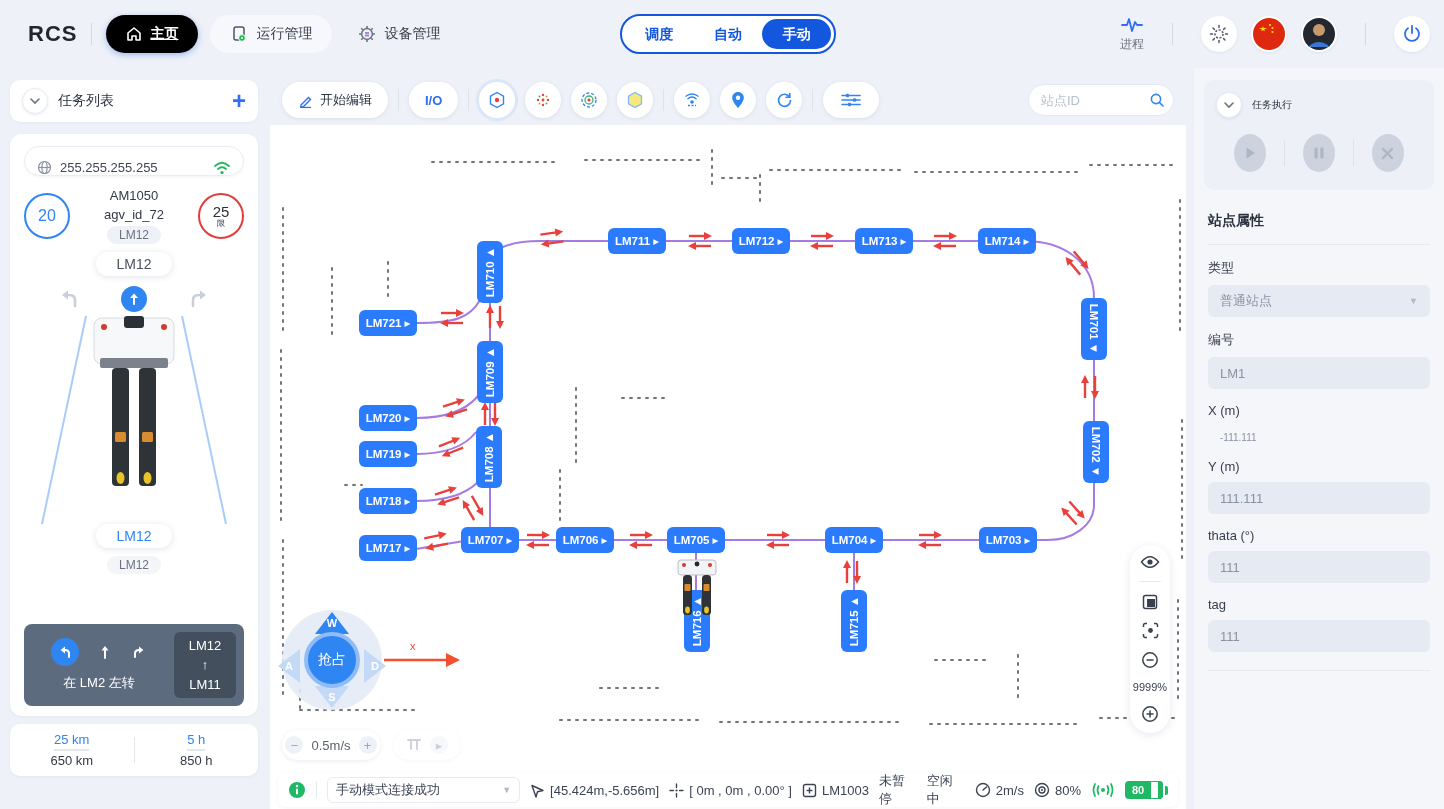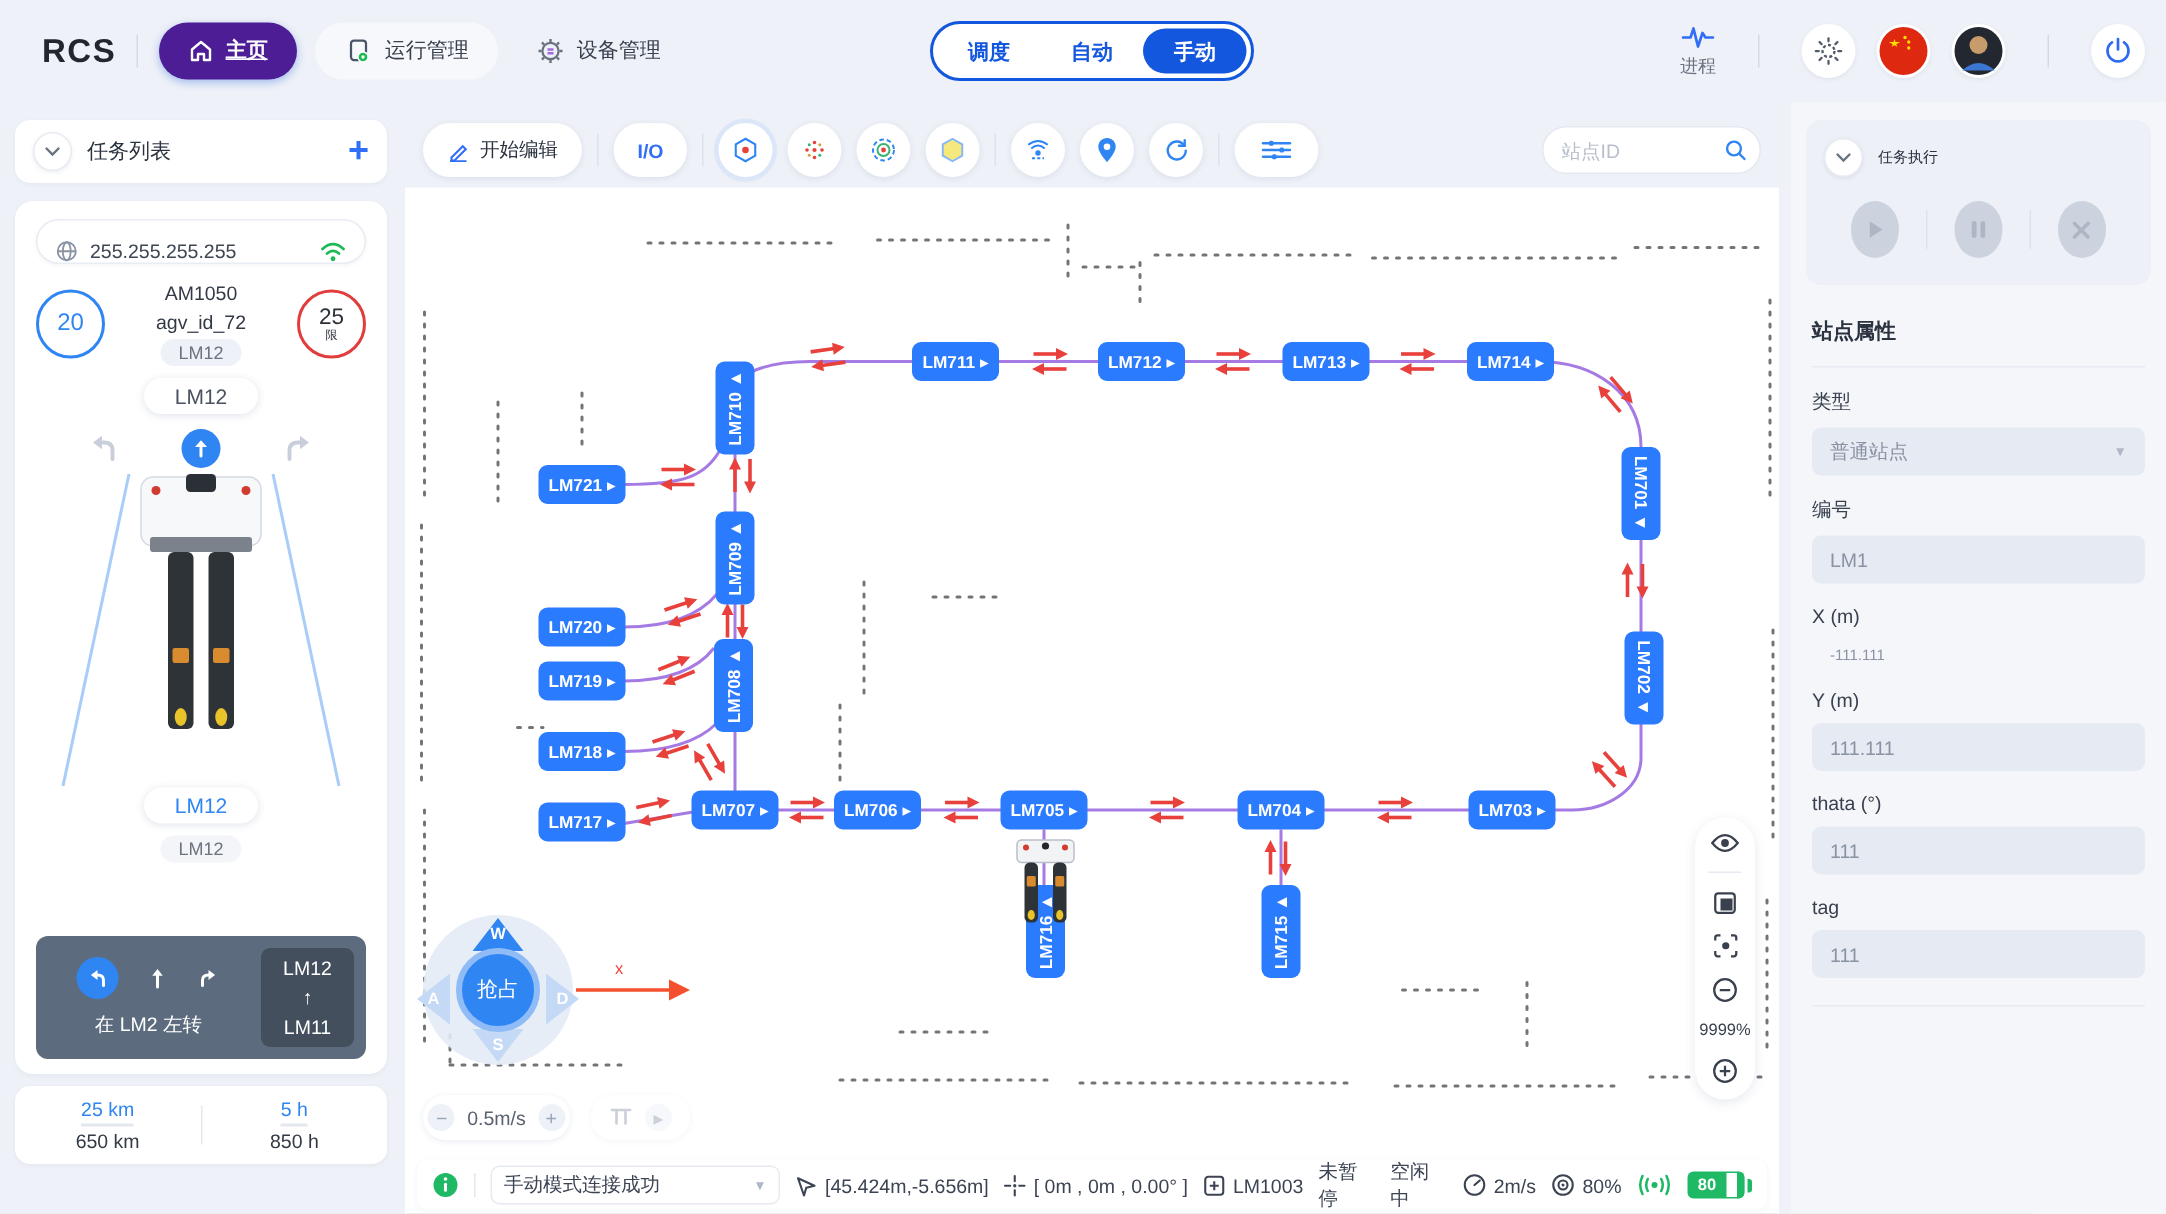--- a/index.html
+++ b/index.html
@@ -5,21 +5,21 @@
   * { margin:0; padding:0; box-sizing:border-box; }
   html,body { background:#dfe3ec; }
   body { font-family:"Liberation Sans","DejaVu Sans",sans-serif; }
   .app { position:relative; width:1444px; height:809px; background:#eef1f7; overflow:hidden; color:#2b3240; }
 
   
   .navbar { position:absolute; left:0; top:0; width:1444px; height:68px; display:flex; align-items:center; }
   .logo { font-size:22px; font-weight:bold; color:#23262e; letter-spacing:1px; margin-left:28px; }
   .nav-divider { width:1px; height:22px; background:#d4d9e3; margin:0 14px; }
   .nav-pill { height:38px; border-radius:19px; display:flex; align-items:center; gap:8px; padding:0 20px; font-size:14px; cursor:pointer; }
-  .nav-pill.active { background:#4c1d95; color:#fff; font-weight:bold; box-shadow:0 2px 6px rgba(18,87,221,.35);text-decoration:underline; }
+  .nav-pill.active { background:#000000; color:#fff; font-weight:bold; box-shadow:0 2px 6px rgba(18,87,221,.35);text-decoration:underline; }
   .nav-pill.light { background:#f7f8fc; color:#3a414e; margin-left:12px; }
   .nav-pill.plain { background:transparent; color:#3a414e; margin-left:6px; }
   .seg { position:absolute; left:620px; top:14px; width:216px; height:40px; background:#fff; border:2px solid #1257dd; border-radius:20px; display:flex; align-items:center; padding:3px; }
   .seg-item { flex:1; text-align:center; font-size:14px; font-weight:bold; color:#1257dd; height:30px; line-height:30px; border-radius:15px; cursor:pointer; }
   .seg-item.on { background:#1257dd; color:#fff; }
   .nav-right { position:absolute; right:14px; top:0; height:68px; display:flex; align-items:center; gap:14px; }
   .proc { display:flex; flex-direction:column; align-items:center; gap:2px; font-size:12px; color:#6b7280; cursor:pointer; }
   .circle-btn { width:36px; height:36px; border-radius:50%; background:#fff; display:flex; align-items:center; justify-content:center; cursor:pointer; box-shadow:0 1px 3px rgba(40,60,110,.08); overflow:hidden; }
 
   

